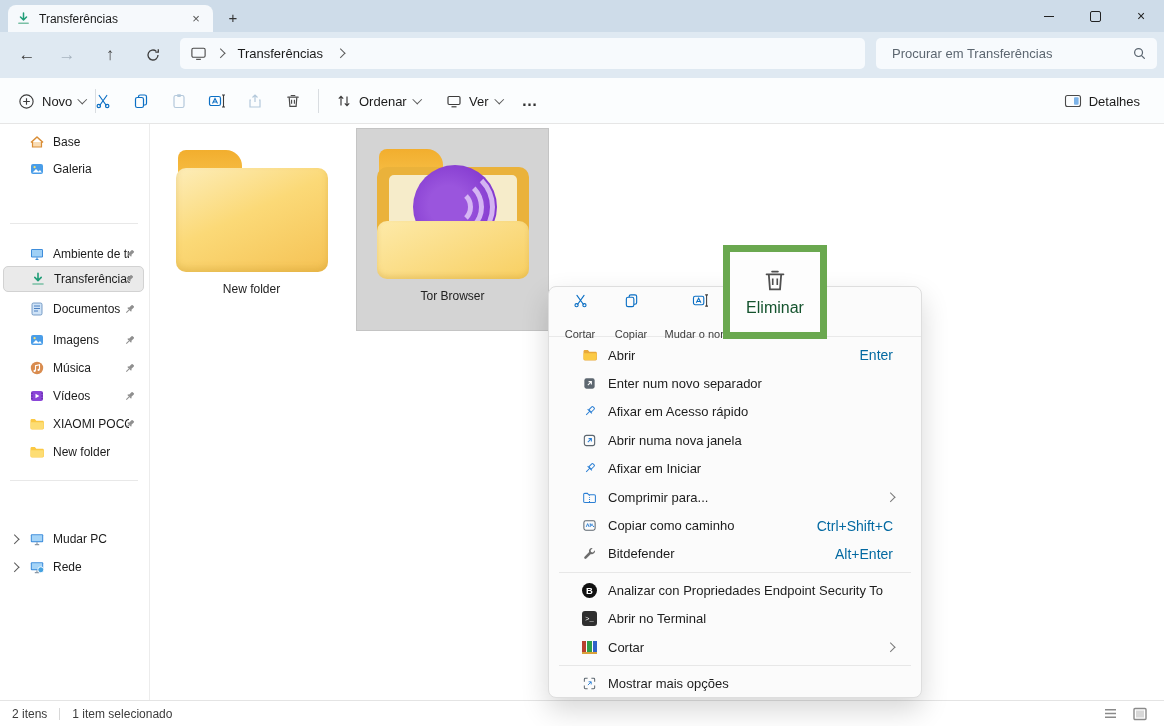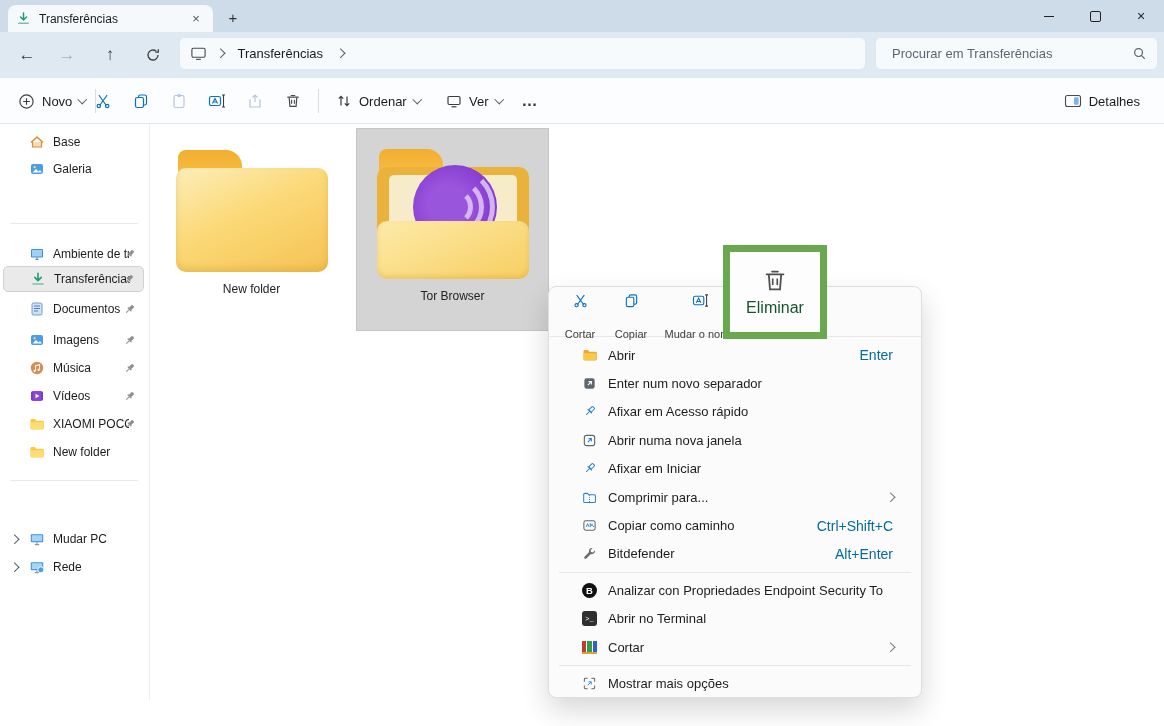--- a/index.html
+++ b/index.html
@@ -598,14 +598,32 @@
     <div class="annot-inner">
       <svg width="26" height="27" viewBox="0 0 16 16">
           <path d="M2.8 4.2h10.4M6.2 2.5h3.6" stroke="#4f4f4f" stroke-width="1.1" stroke-linecap="round"></path>
           <path d="M4.2 4.4l.7 9h6.2l.7-9" fill="none" stroke="#4f4f4f" stroke-width="1.1"></path>
           <path d="M6.6 6.8v4M9.4 6.8v4" stroke="#4f4f4f" stroke-width="1"></path>
         </svg>
       <span class="alabel">Eliminar</span>
     </div>
   </div>
 
+  <div class="statusbar">
+    <span class="stxt">2 itens</span>
+    <span class="sdiv"></span>
+    <span class="stxt">1 item selecionado</span>
+    <div class="sright">
+      <span>
+          <svg width="15" height="11" viewBox="0 0 16 12">
+            <path d="M2 2h12M2 6h12M2 10h12" stroke="#8a8a8a" stroke-width="1.6"></path>
+          </svg>
+        </span>
+      <span>
+          <svg width="16" height="14" viewBox="0 0 16 14">
+            <rect x="2" y="1.5" width="12" height="11" rx="1" fill="none" stroke="#8a8a8a" stroke-width="1.4"></rect>
+            <rect x="4" y="3.5" width="8" height="7" fill="#d7d7d7"></rect>
+          </svg>
+        </span>
+    </div>
+  </div>
 
 </div>
 
 </body></html>

